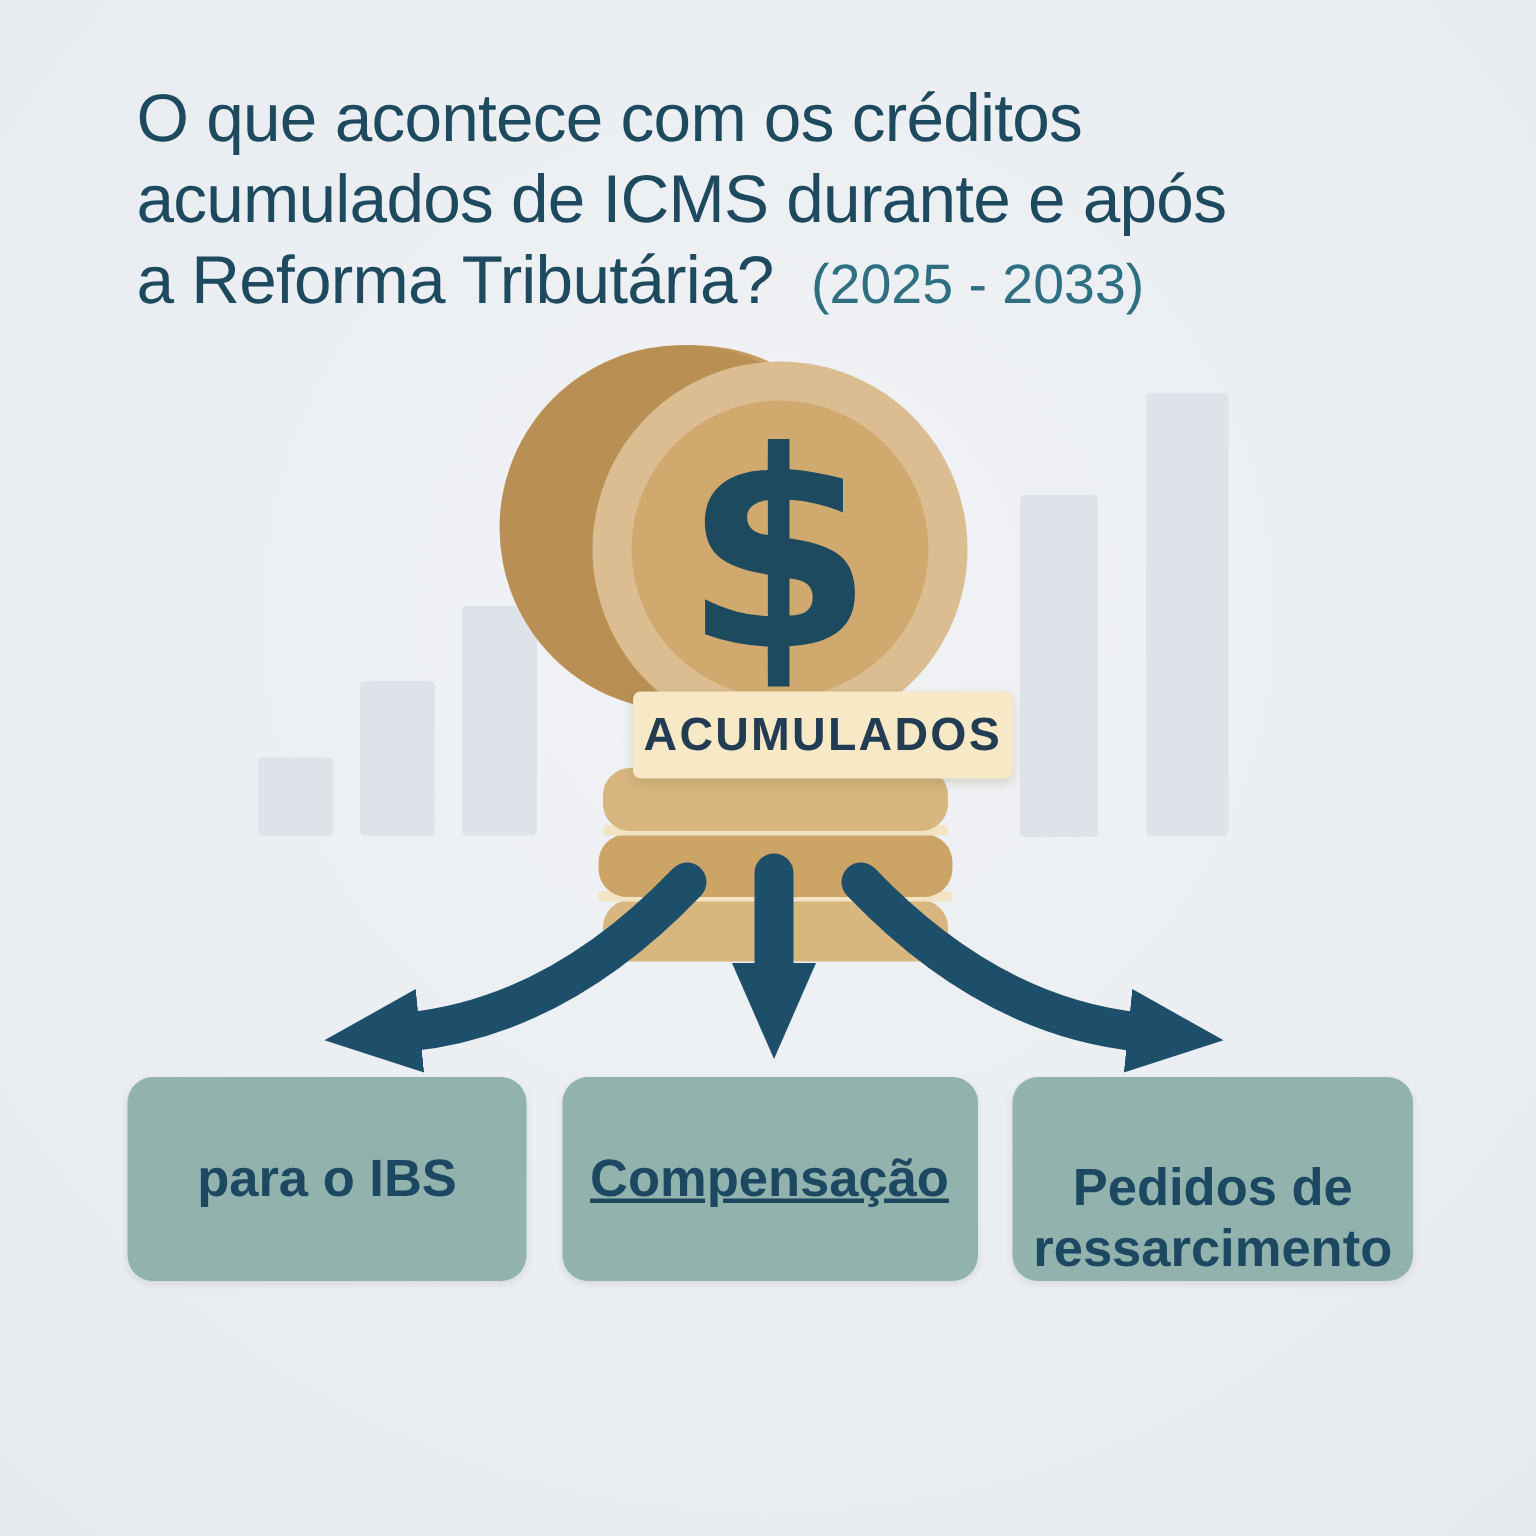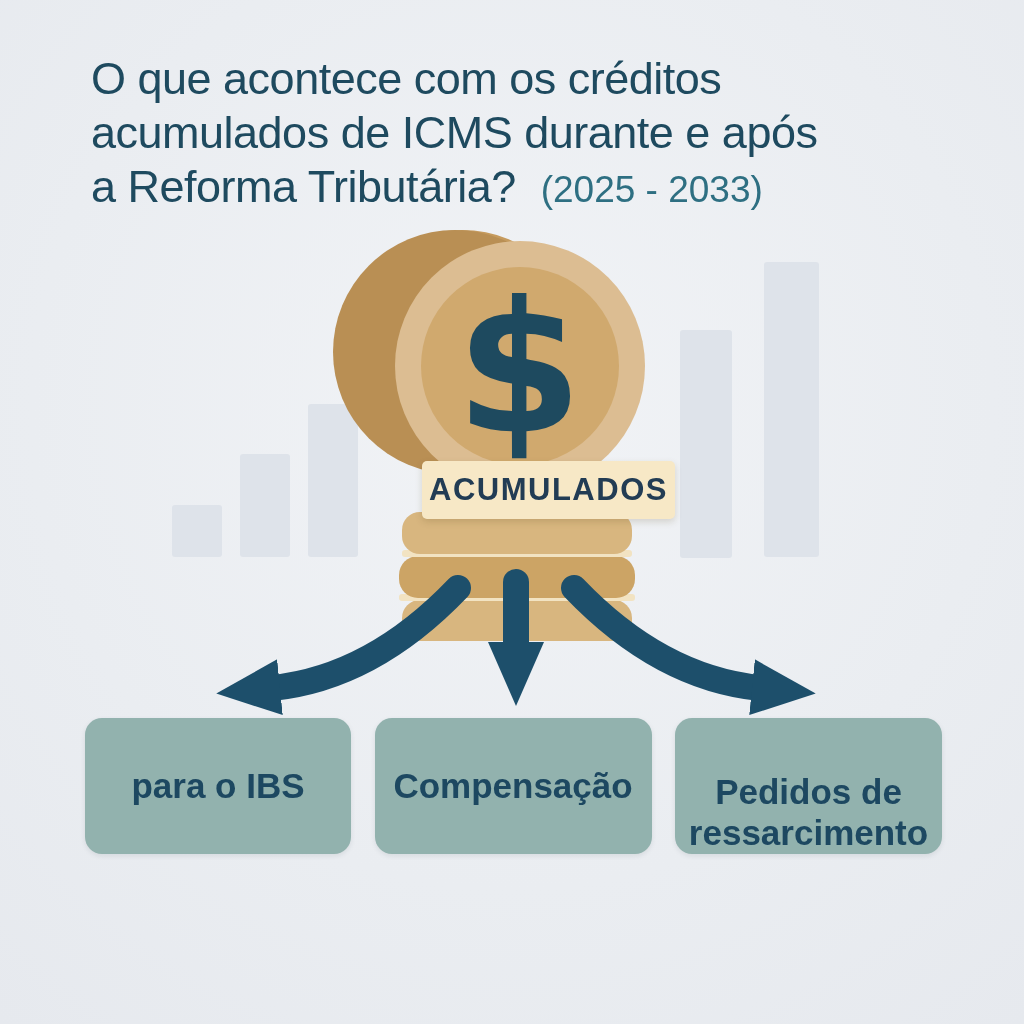--- a/index.html
+++ b/index.html
@@ -85,21 +85,21 @@
     align-items: center;
     justify-content: center;
     color: #1d4861;
     font-weight: bold;
     font-size: 35px;
     line-height: 1.17;
     box-shadow: 0 2px 5px rgba(40, 60, 70, 0.10);
   }
   .outcome-box .bl { text-align: center; }
   .box-1 { width: 266px; }
-  .box-2 { width: 277px; }
+  .box-2 { width: 277px; text-decoration: underline; }
   .box-3 { width: 267px; justify-content: flex-end; }
 </style>
 </head>
 <body>
 
 <div class="canvas">
 
   <div class="title-block">
     <span class="title-line">O que acontece com os créditos</span>
     <span class="title-line">acumulados de ICMS durante e após</span>

